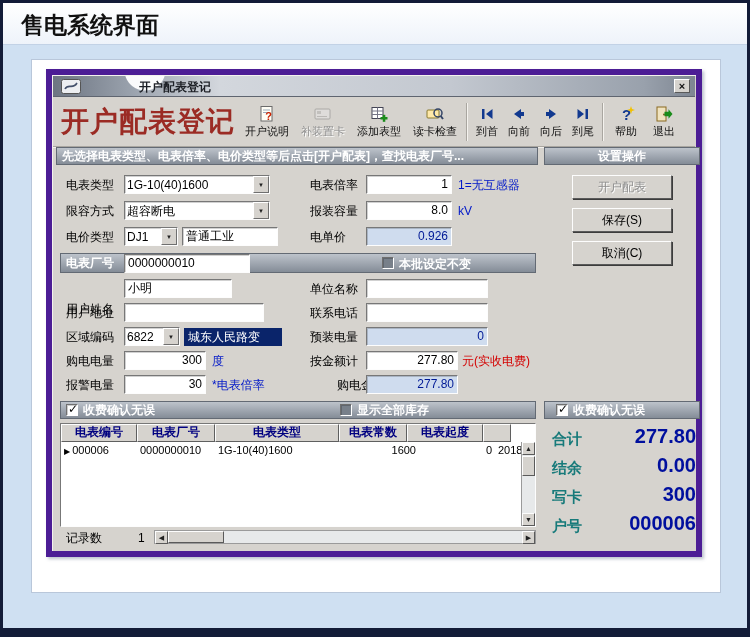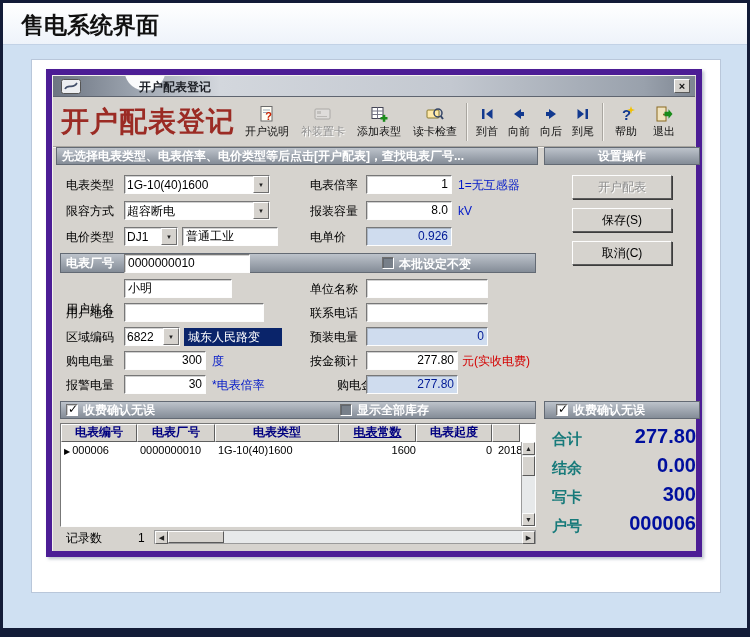--- a/index.html
+++ b/index.html
@@ -337,21 +337,21 @@
       <span class="cb checked" style="left:14px; top:329px;"></span>
       <span class="cb-lbl" style="left:31px; top:326px;">收费确认无误</span>
       <span class="cb dark" style="left:288px; top:329px;"></span>
       <span class="cb-lbl" style="left:305px; top:326px;">显示全部库存</span>
 
       <div class="grid">
         <div class="thead">
           <div class="thc" style="width:76px;">电表编号</div>
           <div class="thc" style="width:78px;">电表厂号</div>
           <div class="thc" style="width:124px;">电表类型</div>
-          <div class="thc" style="width:77px;text-decoration:underline;">电表常数</div>
+          <div class="thc" style="width:68px;">电表常数</div>
           <div class="thc" style="width:76px;">电表起度</div>
           <div class="thc" style="width:28px;"></div>
         </div>
         <div class="tr">
           <div class="td row-marker" style="width:76px;">000006</div>
           <div class="td" style="width:78px;">0000000010</div>
           <div class="td" style="width:124px;">1G-10(40)1600</div>
           <div class="td num" style="width:80px;">1600</div>
           <div class="td num" style="width:76px;">0</div>
           <div class="td" style="width:28px;">2018-</div>

